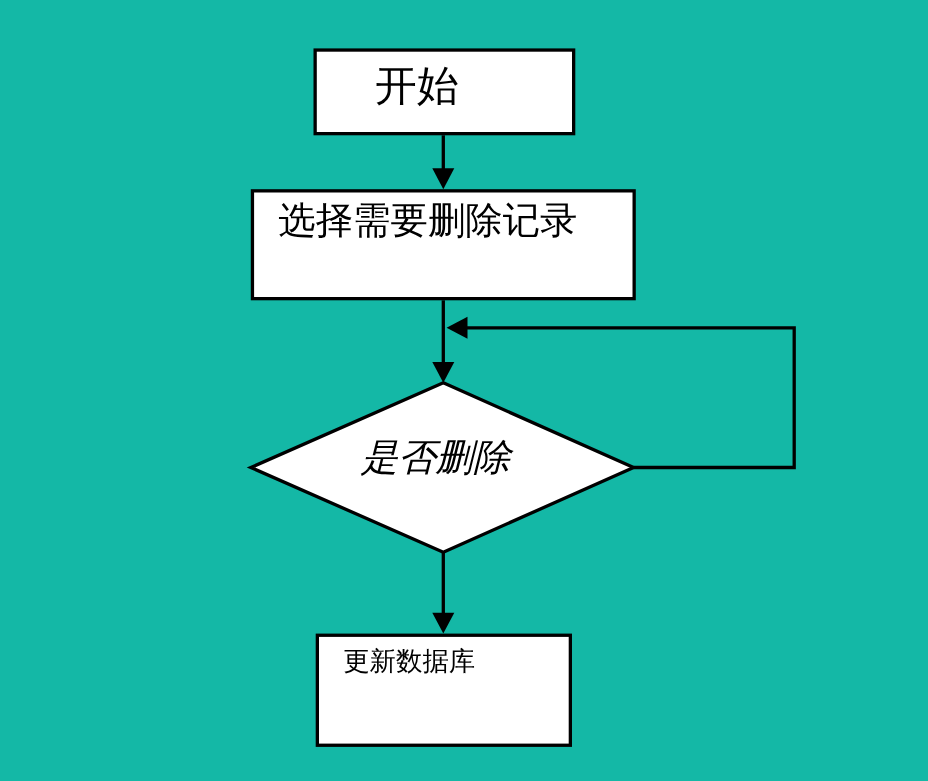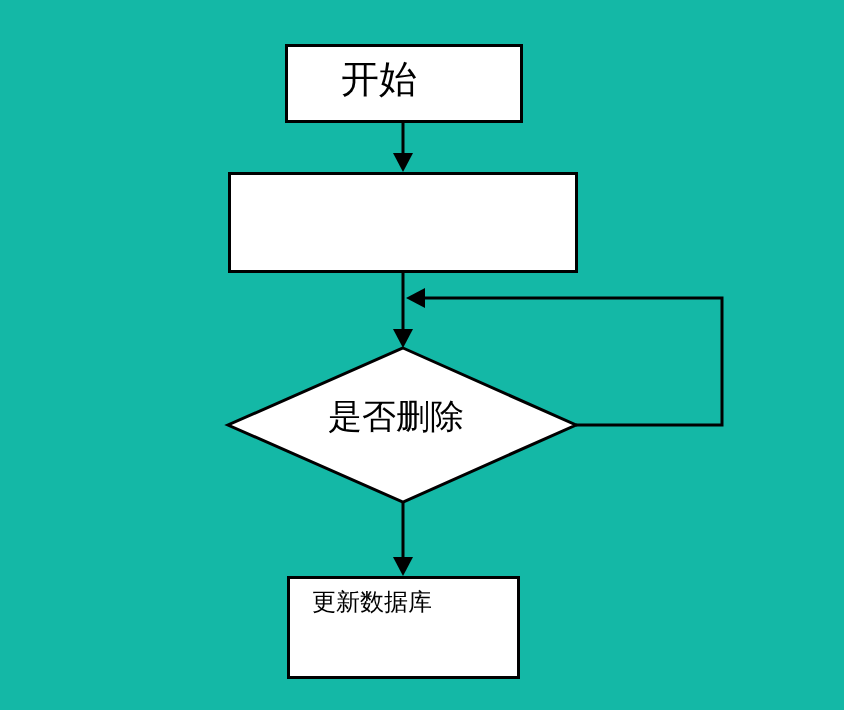--- a/index.html
+++ b/index.html
@@ -36,20 +36,21 @@
   }
   .label-select {
     left: 253px;
     top: 182px;
     font-size: 34px;
   }
   .label-decision {
     left: 328px;
     top: 397px;
     font-size: 34px;
+    font-style: italic;
   }
   .label-update {
     left: 312px;
     top: 589px;
     font-size: 24px;
   }
 </style>
 </head>
 <body>
 
@@ -73,18 +74,19 @@
     <polygon points="403,348 576,425 403,502 228,425" fill="#ffffff" stroke="#000000" stroke-width="3"></polygon>
 
     <line x1="403" y1="502" x2="403" y2="560" stroke="#000000" stroke-width="3"></line>
     <polygon points="403,576 393,557 413,557" fill="#000000"></polygon>
 
     <rect x="288.5" y="577.5" width="230" height="100" fill="#ffffff" stroke="#000000" stroke-width="3"></rect>
   </svg>
 
   <div class="node-label label-start">开始</div>
 
+  <div class="node-label label-select">选择需要删除记录</div>
 
   <div class="node-label label-decision">是否删除</div>
 
   <div class="node-label label-update">更新数据库</div>
 
 </div>
 
 </body></html>

